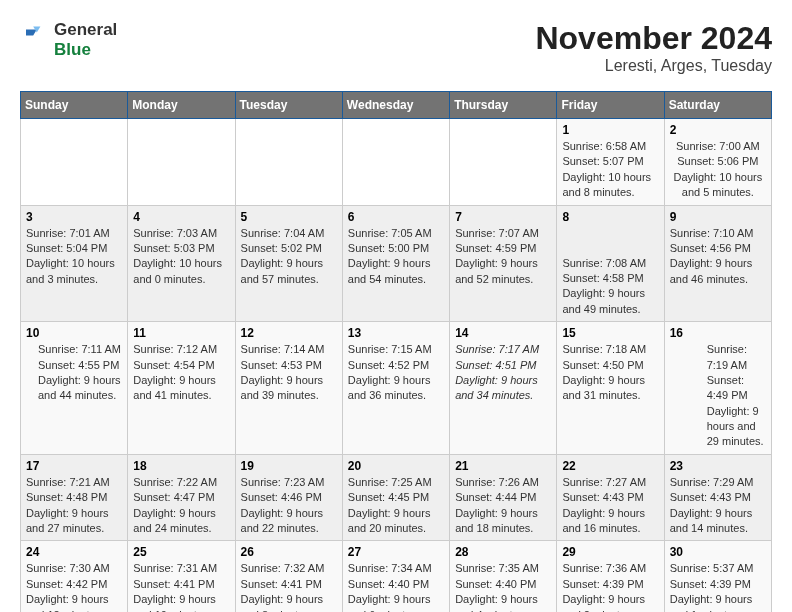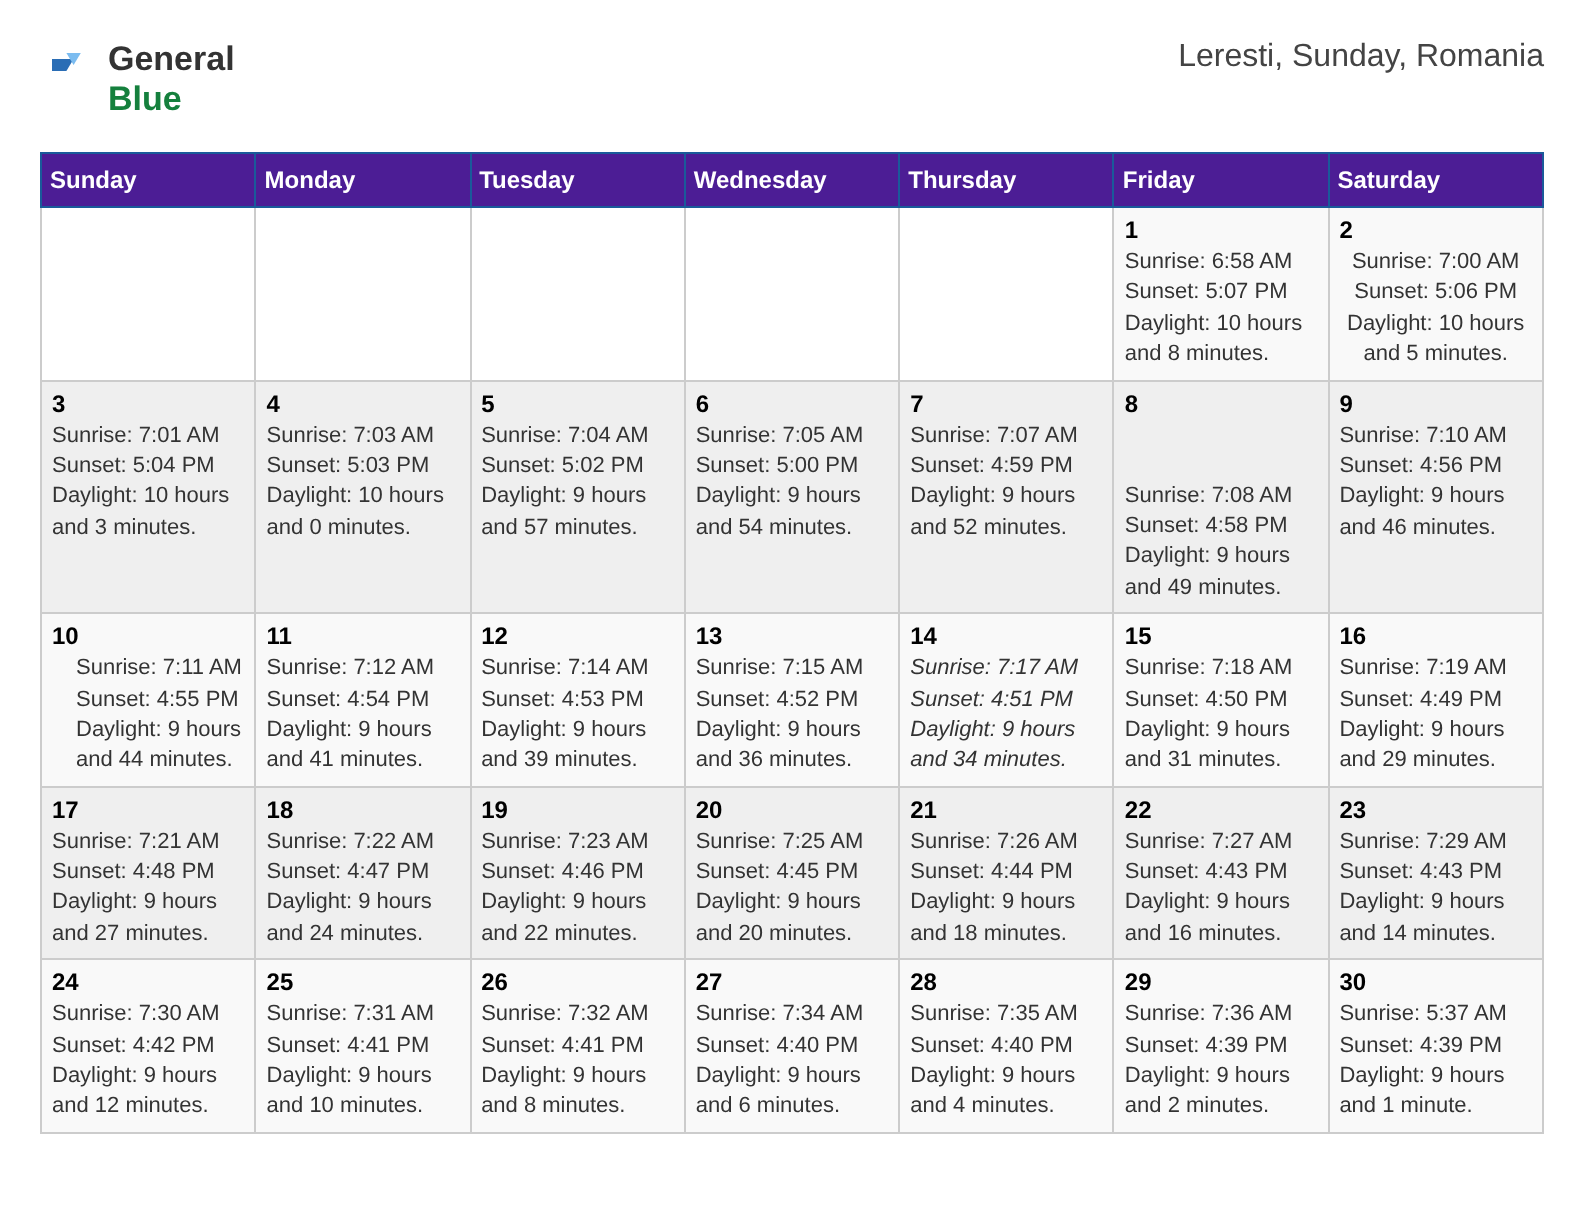--- a/index.html
+++ b/index.html
@@ -45,21 +45,21 @@
       font-size: 16px;
       font-weight: normal;
       color: #444;
     }
     .calendar {
       width: 100%;
       border-collapse: collapse;
       font-size: 11px;
     }
     .calendar thead tr th {
-      background: #4c1d95;
+      background: #737373;
       color: #fff;
       font-weight: bold;
       font-size: 12px;
       padding: 6px 4px;
       border: 1px solid #1a5a9a;
       text-align: left;
     }
     .calendar tbody tr td {
       border: 1px solid #ccc;
       vertical-align: top;
@@ -96,21 +96,22 @@
     <svg class="logo-icon" viewBox="0 0 50 45">
   <polygon points="10,5 28,5 22,15 10,15" fill="#2a6db5"></polygon>
   <polygon points="22,0 34,0 28,10" fill="#7bbcf0"></polygon>
 </svg>
     <div class="logo-text">
       <span class="general">General</span>
       <span class="blue">Blue</span>
     </div>
   </div>
   <div class="title-block">
-    <h2>Leresti, Sunday, Romania</h2>
+    <h1>November 2024</h1>
+    <h2>Leresti, Arges, Tuesday</h2>
   </div>
 </div>
 
 <table class="calendar">
   <thead>
     <tr>
     <th>Sunday</th>
         <th>Monday</th>
         <th>Tuesday</th>
         <th>Wednesday</th>
@@ -215,21 +216,21 @@
 Daylight: 9 hours and 34 minutes.</div>
         </td>
         <td>
           <span class="day-num">15</span>
           <div class="day-info" style="white-space: pre-wrap;">Sunrise: 7:18 AM
 Sunset: 4:50 PM
 Daylight: 9 hours and 31 minutes.</div>
         </td>
         <td>
           <span class="day-num">16</span>
-          <div class="day-info" style="white-space: pre-wrap;">Sunrise: 7:19 AM
+          <div class="day-info" style="white-space: pre-wrap; margin-left: 37px;">Sunrise: 7:19 AM
 Sunset: 4:49 PM
 Daylight: 9 hours and 29 minutes.</div>
         </td>
       </tr>
       <tr>
         <td>
           <span class="day-num">17</span>
           <div class="day-info" style="white-space: pre-wrap;">Sunrise: 7:21 AM
 Sunset: 4:48 PM
 Daylight: 9 hours and 27 minutes.</div>

